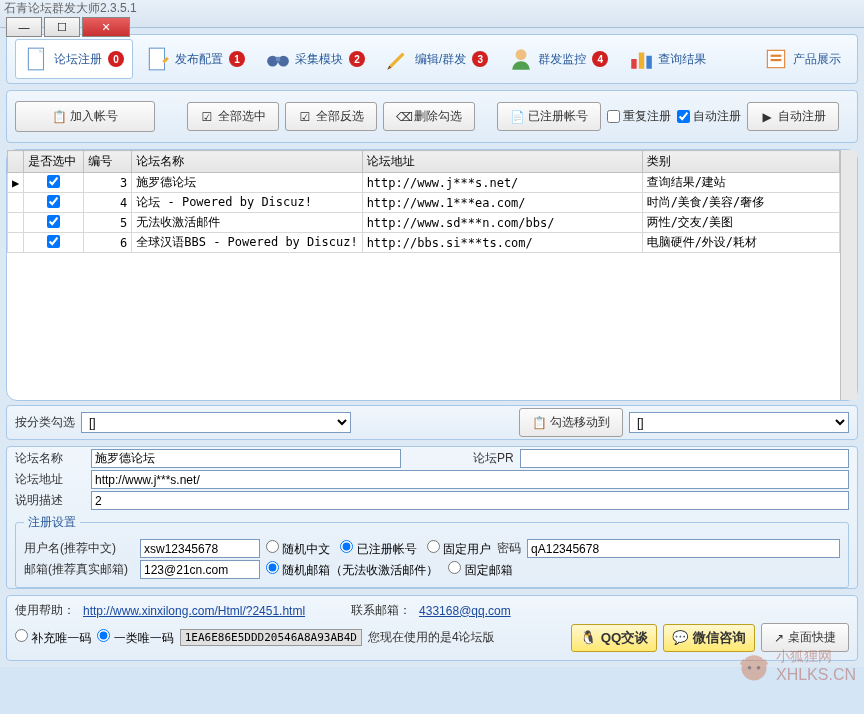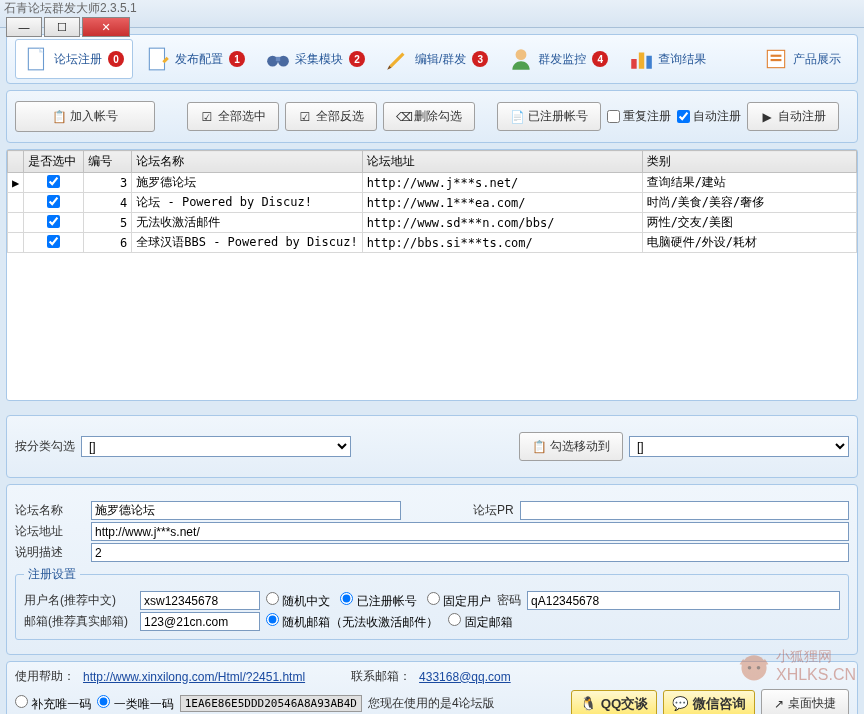--- a/index.html
+++ b/index.html
@@ -15,28 +15,28 @@
 .tab { display: flex; align-items: center; padding: 6px 8px; cursor: pointer; color: #2a5a9a; gap: 4px; }
 .tab.active { background: #fff; border: 1px solid #a8c8e8; border-radius: 3px; }
 .tab-icon { width: 26px; height: 26px; display: flex; align-items: center; justify-content: center; }
 .badge { width: 16px; height: 16px; border-radius: 50%; background: #d02020; color: #fff; font-size: 10px; display: flex; align-items: center; justify-content: center; margin-left: 2px; font-weight: bold; }
 .toolbar { background: linear-gradient(#f0f6fc,#e0ecf8); border: 1px solid #a8c8e8; border-radius: 4px; padding: 10px 8px; display: flex; align-items: center; gap: 6px; margin-bottom: 6px; flex-wrap: wrap; }
 .btn { background: linear-gradient(#fdfdfd,#eaeaea); border: 1px solid #a0a0a0; border-radius: 3px; padding: 5px 12px; cursor: pointer; display: inline-flex; align-items: center; gap: 4px; color: #333; font-size: 12px; }
 .btn.wide { padding: 6px 36px; }
 .btn-icon { width: 14px; height: 14px; display: inline-block; }
 .chk-line { display: flex; align-items: center; gap: 3px; color: #333; }
 input[type=checkbox] { width: 13px; height: 13px; }
-.grid-wrap { border: 1px solid #a8c8e8; background: #fff; border-radius: 3px; margin-bottom: 14px; height: 252px; position: relative; display:flex;flex-direction:column; }
+.grid-wrap { border: 1px solid #a8c8e8; background: #fff; border-radius: 11px; margin-bottom: 4px; height: 252px; position: relative; display:flex; }
 .grid-scroll { overflow: auto; flex:1; }
 table.grid { border-collapse: collapse; width: 100%; font-size: 12px; }
 table.grid th { background: linear-gradient(#f0f0f0,#e4e4e4); border: 1px solid #c0c0c0; padding: 2px 4px; text-align: left; font-weight: normal; color: #000; position: sticky; top: 0; }
 table.grid td { border: 1px solid #d8d8d8; padding: 1px 4px; white-space: nowrap; font-family: SimSun, monospace; }
 .row-ptr { width: 14px; text-align: center; }
 .vscroll { width: 17px; background: #e8e8e8; border-left: 1px solid #c0c0c0; }
-.panel { background: linear-gradient(#f0f6fc,#e4eef8); border: 1px solid #a8c8e8; border-radius: 4px; padding: 14px 8px; margin-bottom: 6px; }
+.panel { background: linear-gradient(#f0f6fc,#e4eef8); border: 1px solid #a8c8e8; border-radius: 4px; padding: 0 8px; margin-bottom: 6px; }
 .row { display: flex; align-items: center; gap: 6px; margin: 2px 0; }
 .lbl { color: #333; white-space: nowrap; }
 select, input[type=text] { border: 1px solid #7a9ac0; background: #fff; padding: 1px 3px; font-size: 12px; font-family: SimSun, Arial; height: 19px; }
 select { height: 21px; }
 .text-wide { flex: 1; }
 fieldset { border: 1px solid #a8c8e8; border-radius: 3px; padding: 6px 8px; margin-top: 4px; }
 legend { color: #2a5a9a; padding: 0 4px; }
 .radio-grp { display: flex; align-items: center; gap: 10px; }
 .footer { background: linear-gradient(#f0f6fc,#e4eef8); border: 1px solid #a8c8e8; border-radius: 4px; padding: 6px 8px; }
 .footer a { color: #1a4aa0; text-decoration: underline; }

